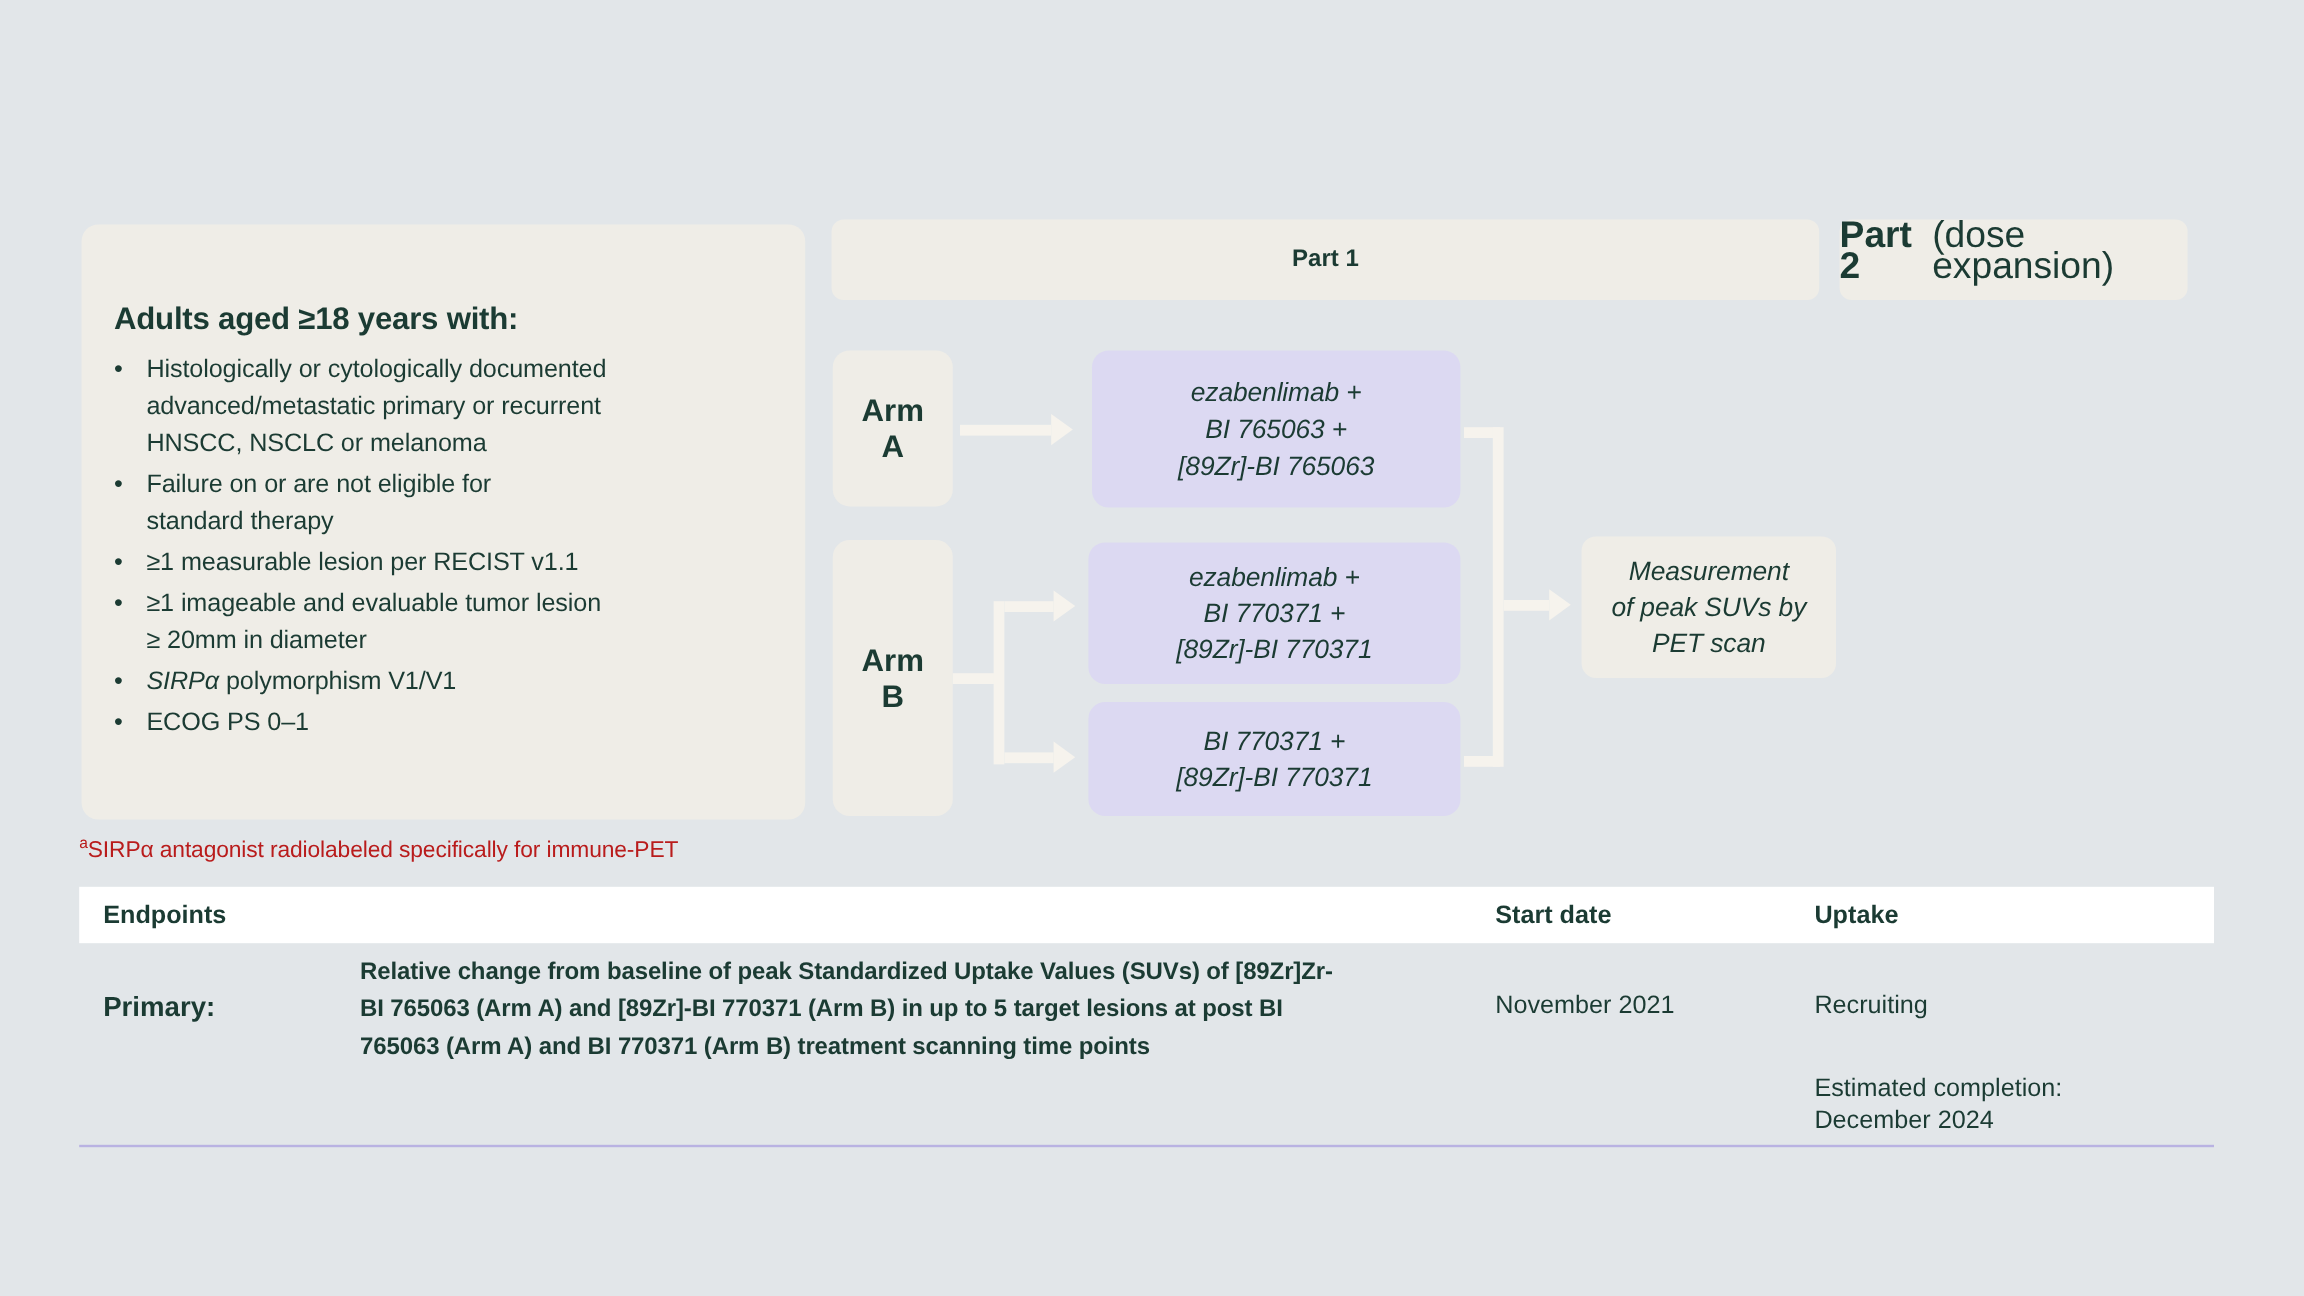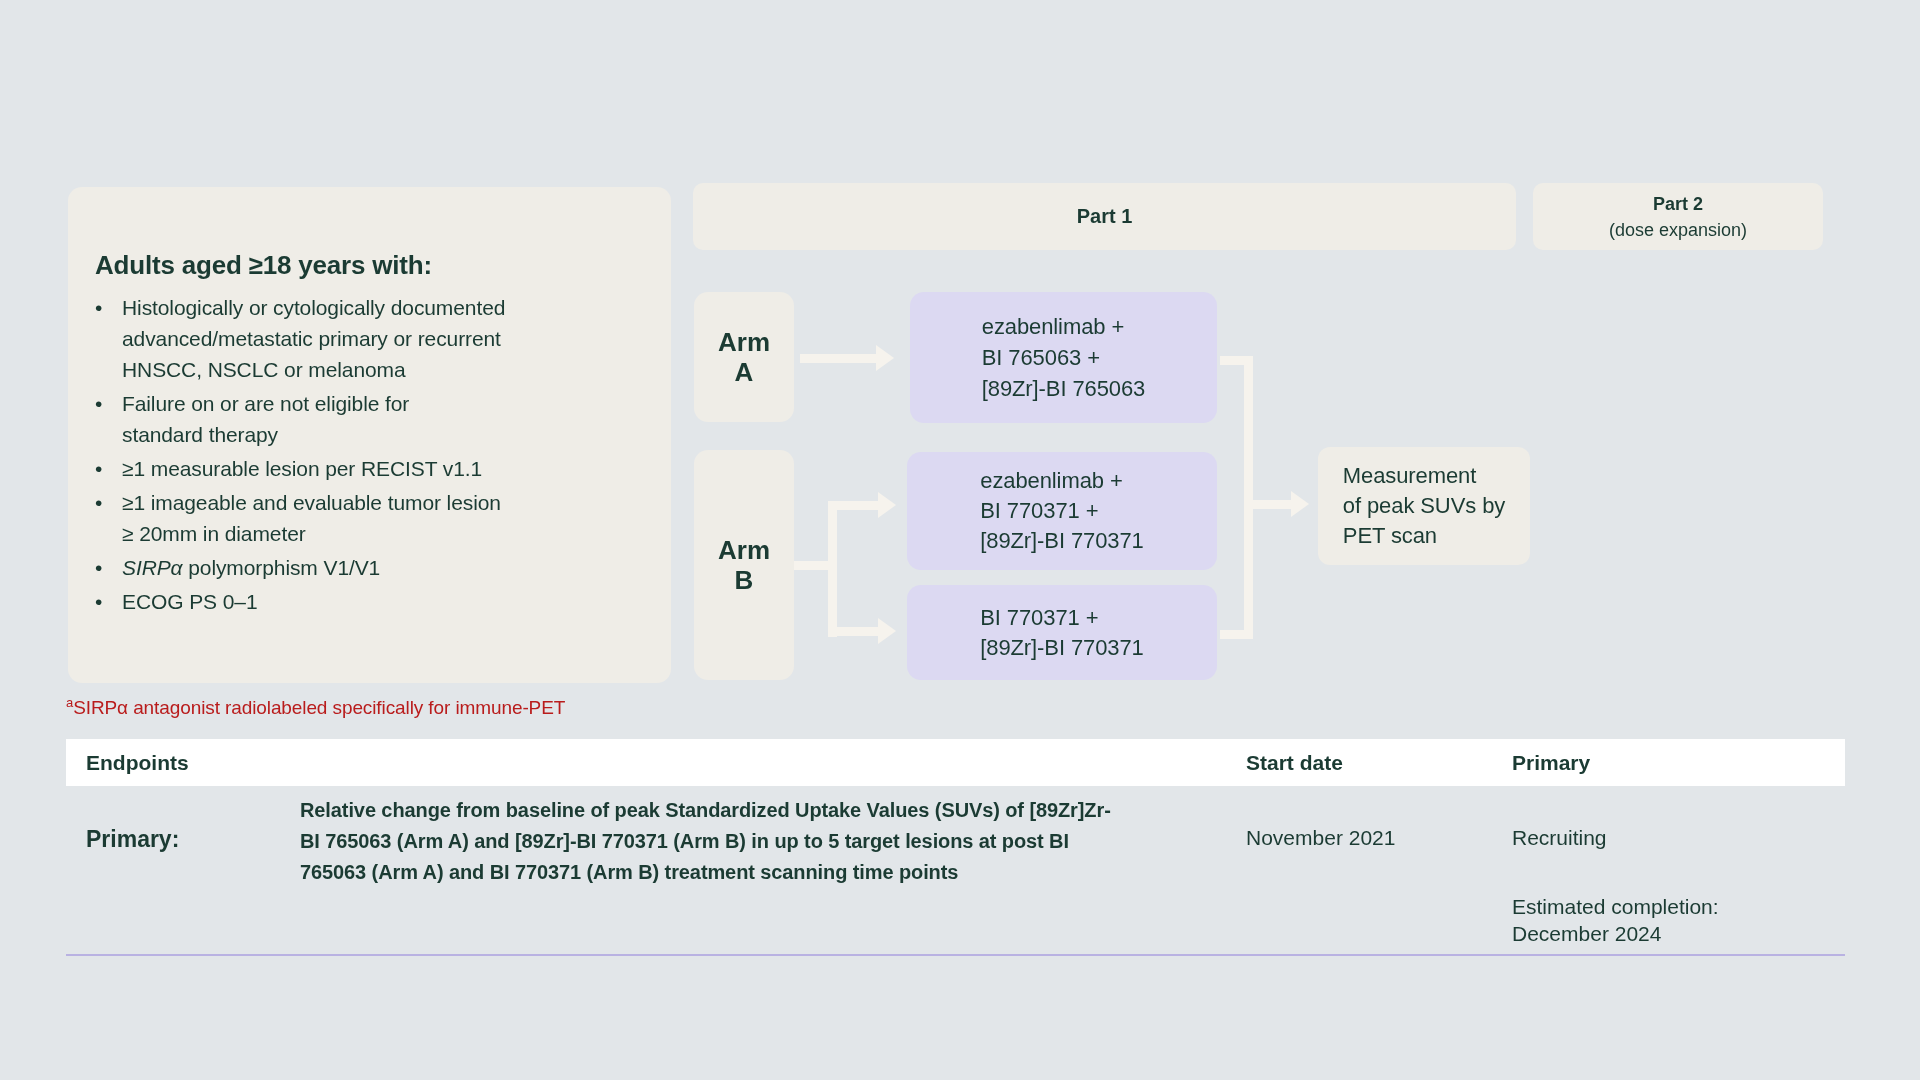--- a/index.html
+++ b/index.html
@@ -23,33 +23,33 @@
   .bullet-italic{font-style:italic;}
 
   
   .footnote{left:66px;top:695px;font-size:19px;color:#b91c1c;letter-spacing:-0.1px;}
   .footnote sup{font-size:13px;}
 
   
   .part1-header{left:693px;top:183px;width:823px;height:67px;border-radius:10px;
     display:flex;align-items:center;justify-content:center;font-size:20px;font-weight:bold;}
   .part2-header{left:1533px;top:183px;width:290px;height:67px;border-radius:10px;
-    display:flex;flex-direction:column;align-items:center;justify-content:center;
-    font-size:18px;line-height:26px;}
+    display:flex;flex-direction:row;justify-content:center;
+    font-size:31px;line-height:26px;}
   .part2-line1{font-weight:bold;}
 
   
   .arm-box{width:100px;border-radius:14px;display:flex;align-items:center;justify-content:center;
     font-size:26px;font-weight:bold;line-height:30px;white-space:pre-line;text-align:center;}
   .arm-a{left:694px;top:292px;height:130px;}
   .arm-b{left:694px;top:450px;height:230px;}
 
   
   .treat-box{border-radius:14px;display:flex;align-items:center;justify-content:center;
-    text-align:left;font-size:22px;line-height:30px;white-space:pre-line;letter-spacing:-0.1px;}
+    text-align:center;font-size:22px;line-height:30px;white-space:pre-line;letter-spacing:-0.1px;font-style:italic;}
   .lav-a{left:910px;top:292px;width:307px;height:131px;line-height:31px;}
   .lav-b1{left:907px;top:452px;width:310px;height:118px;}
   .lav-b2{left:907px;top:585px;width:310px;height:95px;}
   .measure-box{left:1318px;top:447px;width:212px;height:118px;border-radius:12px;}
 
   
   .conn{background:#F6F3ED;position:absolute;}
   .head{position:absolute;width:0;height:0;border-top:13px solid transparent;
     border-bottom:13px solid transparent;border-left:18px solid #F6F3ED;}
 
@@ -143,21 +143,21 @@
 <div class="conn" style="left:1253px;top:500px;width:38px;height:9px;"></div>
 <div class="head" style="left:1291px;top:491px;"></div>
 
 <div class="abs cream treat-box measure-box">Measurement
 of peak SUVs by
 PET scan</div>
 
 <div class="abs tbl-header">
   <span class="th th-endpoints">Endpoints</span>
   <span class="th th-start">Start date</span>
-  <span class="th th-status">Primary</span>
+  <span class="th th-status">Uptake</span>
 </div>
 <div class="abs row-label">Primary:</div>
 <div class="abs row-endpoint">Relative change from baseline of peak Standardized Uptake Values (SUVs) of [89Zr]Zr-
 BI 765063 (Arm A) and [89Zr]-BI 770371 (Arm B) in up to 5 target lesions at post BI
 765063 (Arm A) and BI 770371 (Arm B) treatment scanning time points</div>
 <div class="abs row-start">November 2021</div>
 <div class="abs row-status">Recruiting</div>
 <div class="abs row-note">Estimated completion:
 December 2024</div>
 <div class="abs divider"></div>

